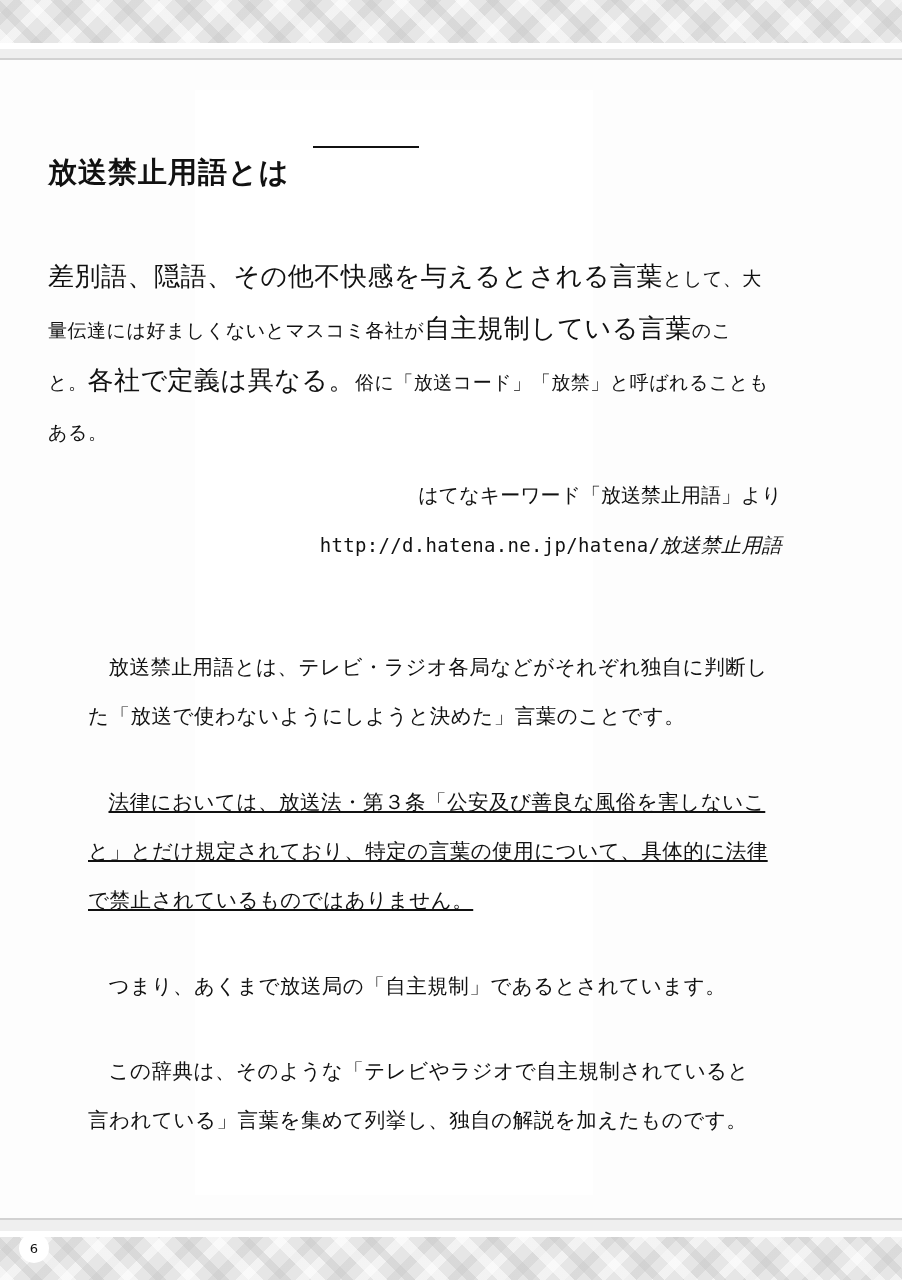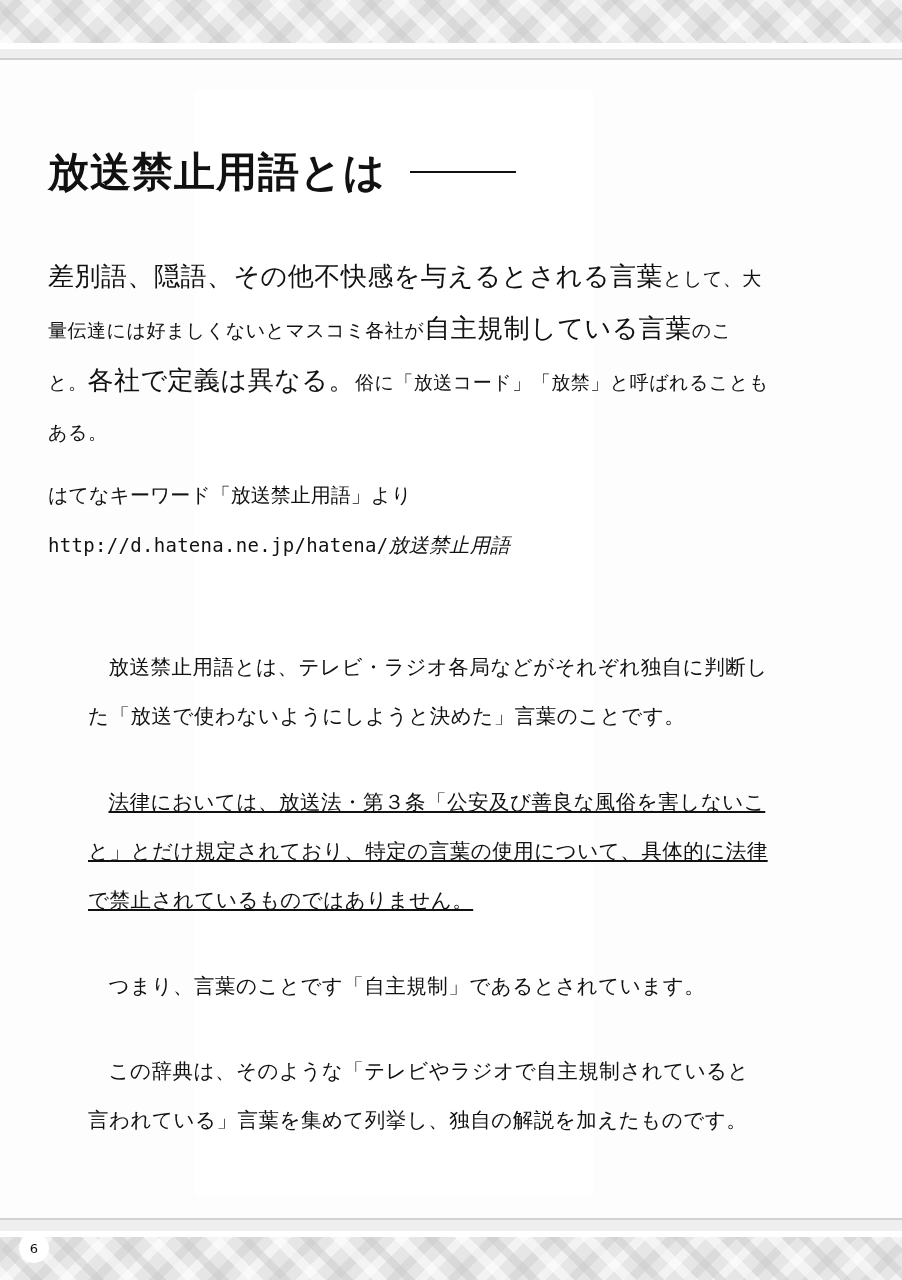--- a/index.html
+++ b/index.html
@@ -28,33 +28,33 @@
       position: absolute; left: 19px; top: 1233px; width: 30px; height: 30px;
       border-radius: 50%; background: #fff;
       font-family: "DejaVu Sans", sans-serif; font-size: 13px; color: #111;
       display: flex; align-items: center; justify-content: center;
     }
 
     .content { position: absolute; left: 48px; top: 0; width: 722px; }
 
     .title {
       position: absolute; top: 146px; left: 0;
-      font-size: 41px; line-height: 52px; letter-spacing: 1px; white-space: nowrap;
-      display: flex; align-items: center;
+      font-size: 29px; line-height: 52px; letter-spacing: 1px; white-space: nowrap;
+      display: flex; 
     }
     .title-rule { display: inline-block; width: 106px; height: 2px; background: #111; margin-left: 24px; }
 
     .definition {
       position: absolute; top: 252px; left: 0; width: 722px;
       line-height: 49px; letter-spacing: 0.5px;
     }
     .definition .lg { font-size: 26px; }
     .definition .sm { font-size: 19px; }
 
-    .source { position: absolute; left: 0; width: 722px; font-size: 20px; }
+    .source { position: absolute; left: 12px; width: 722px; text-align: right; font-size: 20px; }
     .source.name { top: 482px; }
     .source.url { top: 532px; font-family: "DejaVu Sans Mono", "Liberation Mono", monospace; font-size: 19px; letter-spacing: 0.3px; }
     .source.url .jp { font-family: "DejaVu Sans", sans-serif; font-size: 20px; font-style: italic; }
 
     .body-text { position: absolute; left: 0; width: 722px; font-size: 20.5px; line-height: 49px; letter-spacing: 0.5px; }
     .body-text p { text-indent: 1em; margin-left: 40px; }
     .p1 { top: 643px; }
     .p2 { top: 778px; text-decoration: underline; }
     .p3 { top: 962px; }
     .p4 { top: 1047px; }
@@ -81,21 +81,21 @@
   <div class="source name">はてなキーワード「放送禁止用語」より</div>
   <div class="source url"><span>http://d.hatena.ne.jp/hatena/</span><span class="jp">放送禁止用語</span></div>
 
   <div class="body-text p1">
       <p>放送禁止用語とは、テレビ・ラジオ各局などがそれぞれ独自に判断した「放送で使わないようにしようと決めた」言葉のことです。</p>
     </div>
   <div class="body-text p2">
       <p>法律においては、放送法・第３条「公安及び善良な風俗を害しないこと」とだけ規定されており、特定の言葉の使用について、具体的に法律で禁止されているものではありません。</p>
     </div>
   <div class="body-text p3">
-      <p>つまり、言葉のことです「自主規制」であるとされています。</p>
+      <p>つまり、あくまで放送局の「自主規制」であるとされています。</p>
     </div>
   <div class="body-text p4">
       <p>この辞典は、そのような「テレビやラジオで自主規制されていると言われている」言葉を集めて列挙し、独自の解説を加えたものです。</p>
     </div>
 </div>
 
 <div class="band bot-gray"></div>
 <div class="band bot-white"></div>
 <div class="plaid bottom"></div>
 <div class="page-num">6</div>

